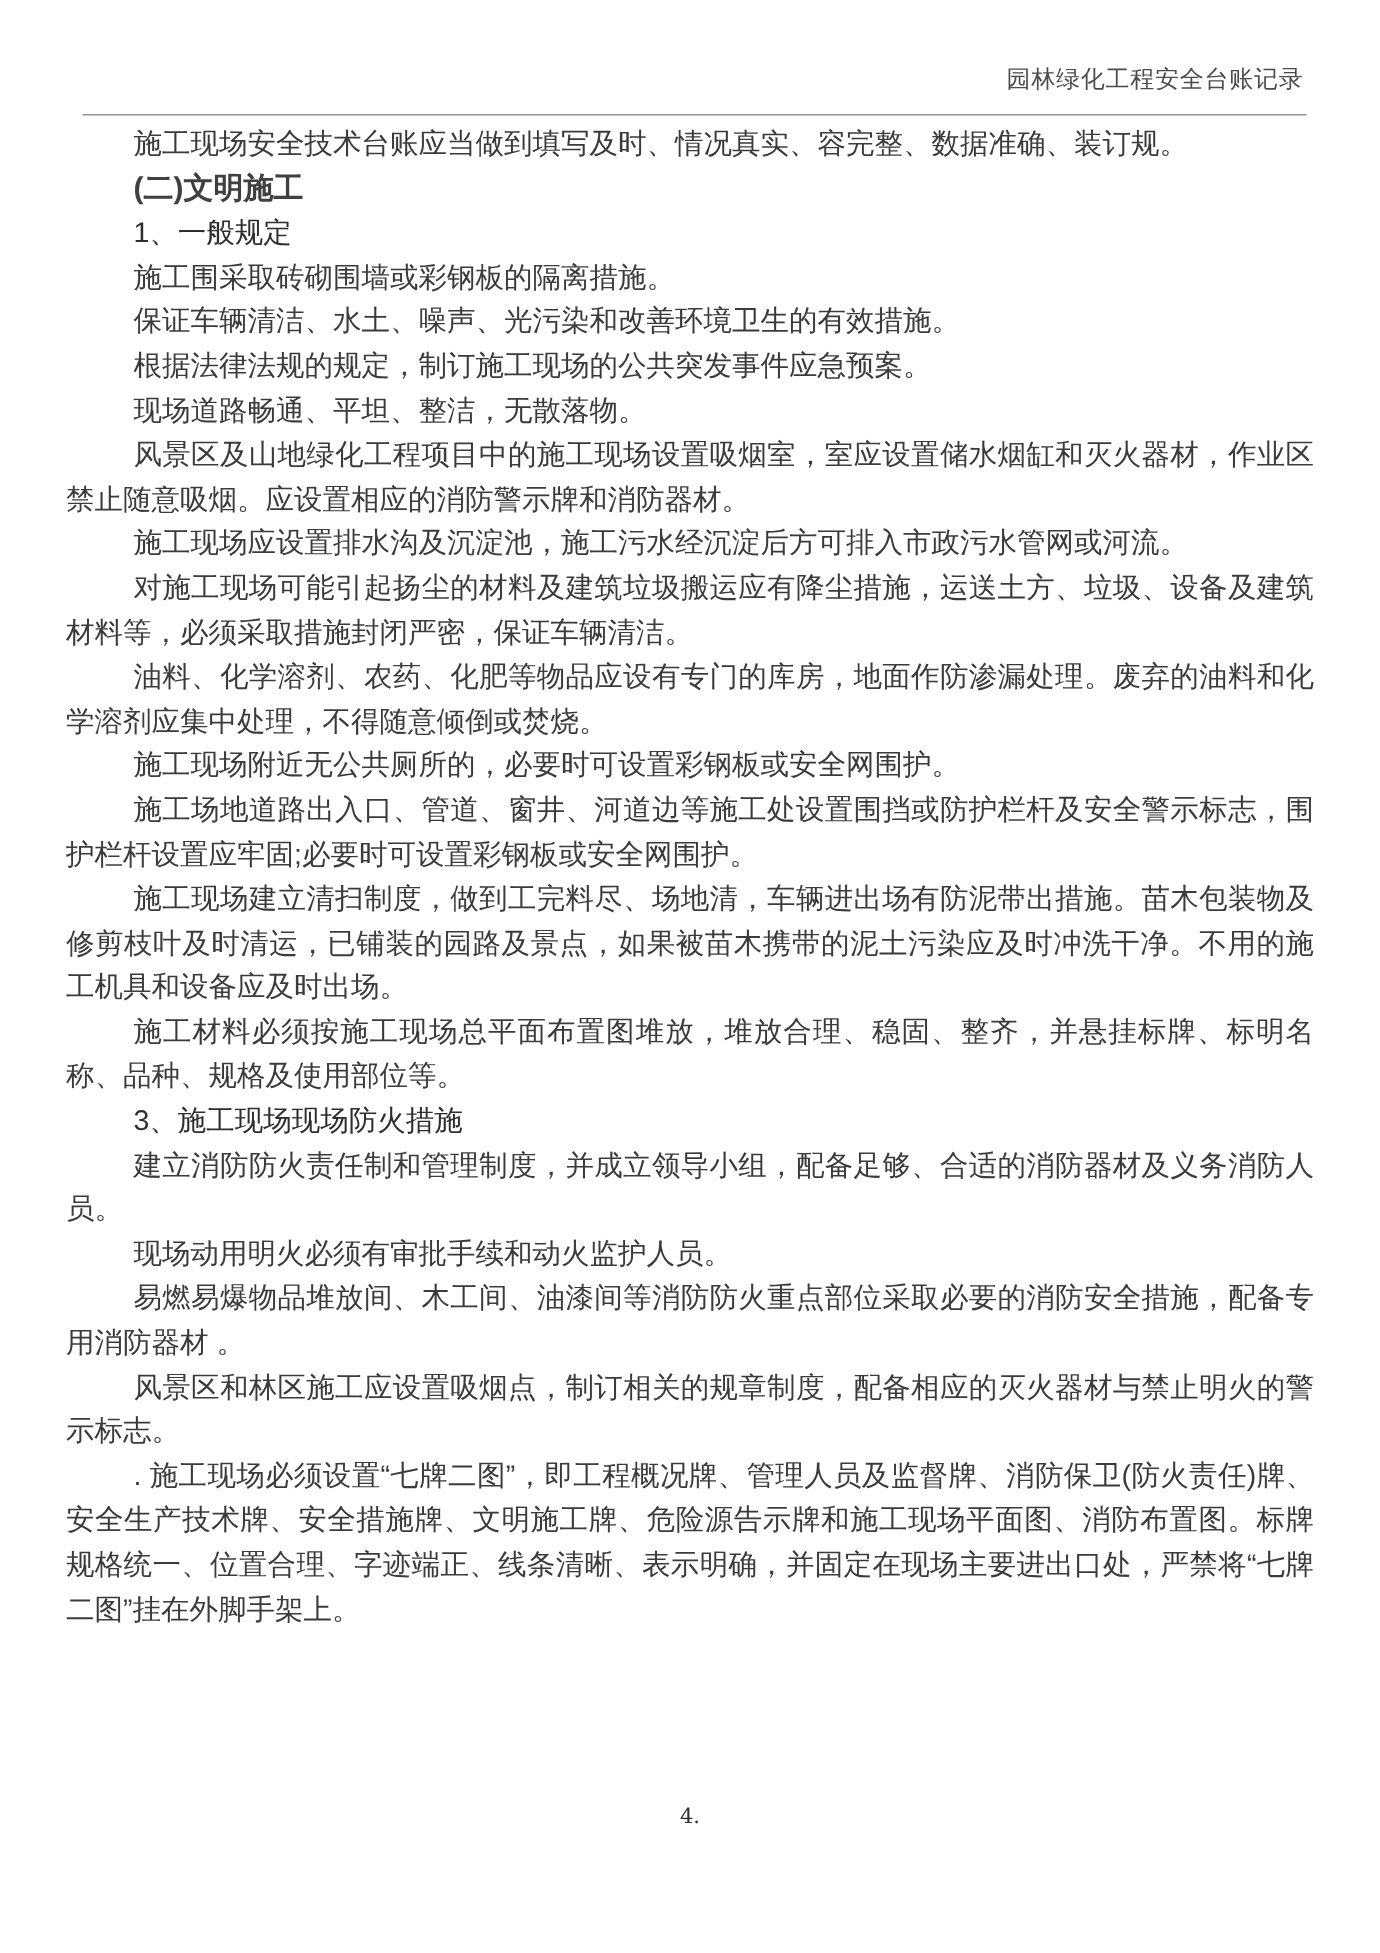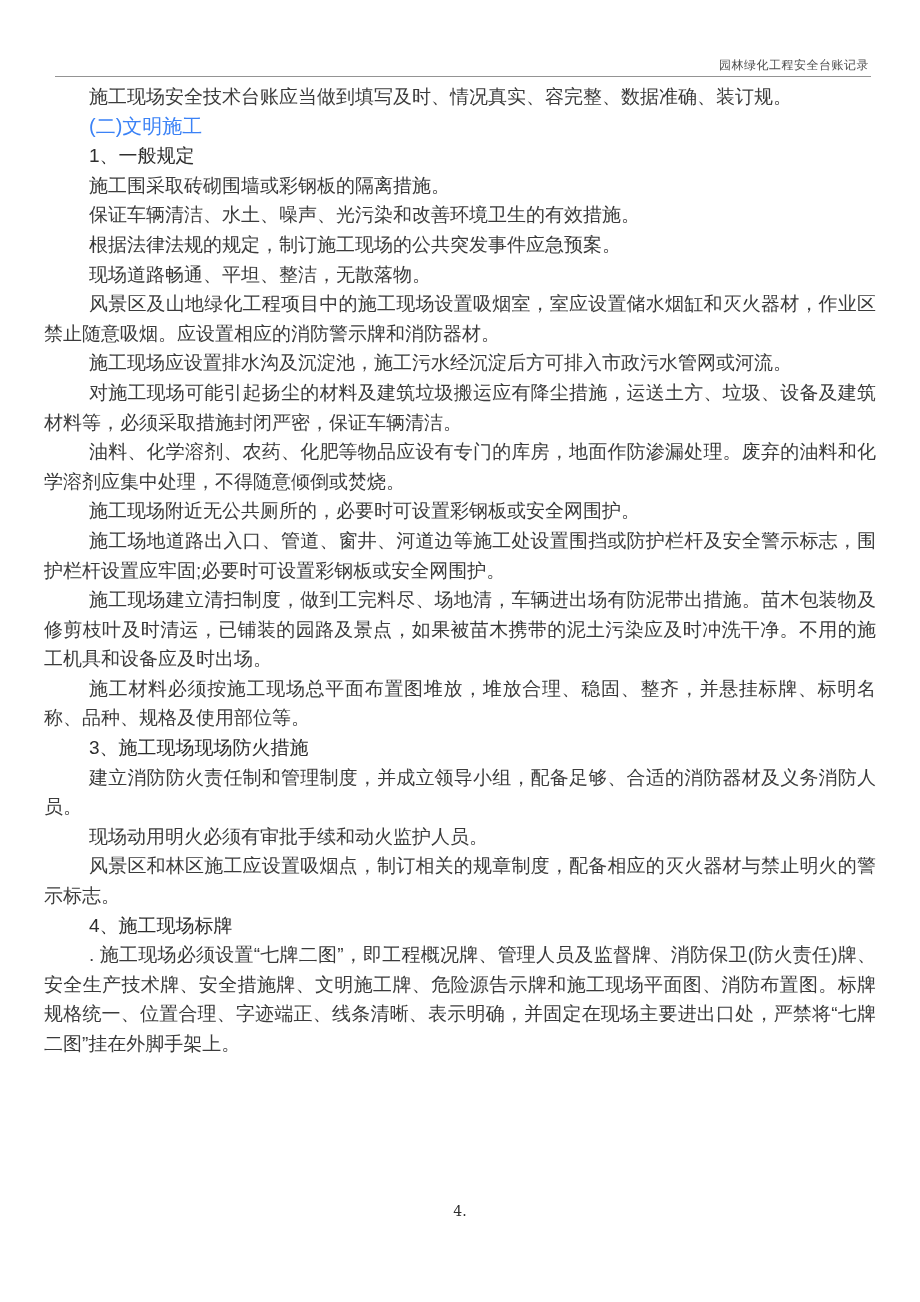--- a/index.html
+++ b/index.html
@@ -19,23 +19,23 @@
     position: absolute;
     top: 0;
     left: 55px;
     right: 49px;
     height: 76px;
     border-bottom: 1px solid #949494;
   }
   .header-title {
     position: absolute;
     right: 2px;
-    bottom: 2px;
+    bottom: 12px;
     font-family: "DejaVu Serif", "Liberation Serif", serif;
-    font-size: 12px;
+    font-size: 16px;
     color: #4c4c4c;
     letter-spacing: 0.5px;
     white-space: nowrap;
   }
   .doc-body {
     position: absolute;
     top: 82px;
     left: 44px;
     width: 832px;
     font-size: 19px;
@@ -43,22 +43,22 @@
     color: #3b3b3b;
     text-align: justify;
   }
   .para {
     margin: 0;
     text-indent: 45px;
   }
   .h-orange {
     margin: 0;
     text-indent: 45px;
-    color: #3b82f6;
-    font-weight: normal;
+    color: #404040;
+    font-weight: bold;
     font-size: 20px;
     line-height: 29.6px;
   }
   .h-bold {
     margin: 0;
     text-indent: 45px;
     font-weight: normal;
     color: #2e2e2e;
   }
   .footer {
@@ -98,23 +98,23 @@
     <p class="para">对施工现场可能引起扬尘的材料及建筑垃圾搬运应有降尘措施，运送土方、垃圾、设备及建筑材料等，必须采取措施封闭严密，保证车辆清洁。</p>
     <p class="para">油料、化学溶剂、农药、化肥等物品应设有专门的库房，地面作防渗漏处理。废弃的油料和化学溶剂应集中处理，不得随意倾倒或焚烧。</p>
     <p class="para">施工现场附近无公共厕所的，必要时可设置彩钢板或安全网围护。</p>
     <p class="para">施工场地道路出入口、管道、窗井、河道边等施工处设置围挡或防护栏杆及安全警示标志，围护栏杆设置应牢固;必要时可设置彩钢板或安全网围护。</p>
     <p class="para">施工现场建立清扫制度，做到工完料尽、场地清，车辆进出场有防泥带出措施。苗木包装物及修剪枝叶及时清运，已铺装的园路及景点，如果被苗木携带的泥土污染应及时冲洗干净。不用的施工机具和设备应及时出场。</p>
     <p class="para">施工材料必须按施工现场总平面布置图堆放，堆放合理、稳固、整齐，并悬挂标牌、标明名称、品种、规格及使用部位等。</p>
 
     <p class="h-bold">3、施工现场现场防火措施</p>
     <p class="para">建立消防防火责任制和管理制度，并成立领导小组，配备足够、合适的消防器材及义务消防人员。</p>
     <p class="para">现场动用明火必须有审批手续和动火监护人员。</p>
+    <p class="para">易燃易爆物品堆放间、木工间、油漆间等消防防火重点部位采取必要的消防安全措施，配备专用消防器材 。</p>
     <p class="para">风景区和林区施工应设置吸烟点，制订相关的规章制度，配备相应的灭火器材与禁止明火的警示标志。</p>
 
-    <p class="h-bold">4、施工现场标牌</p>
     <p class="para">. 施工现场必须设置“七牌二图”，即工程概况牌、管理人员及监督牌、消防保卫(防火责任)牌、安全生产技术牌、安全措施牌、文明施工牌、危险源告示牌和施工现场平面图、消防布置图。标牌规格统一、位置合理、字迹端正、线条清晰、表示明确，并固定在现场主要进出口处，严禁将“七牌二图”挂在外脚手架上。</p>
 
   </div>
 
   <div class="footer">
     <span>4.</span>
   </div>
 
 </div>
 

